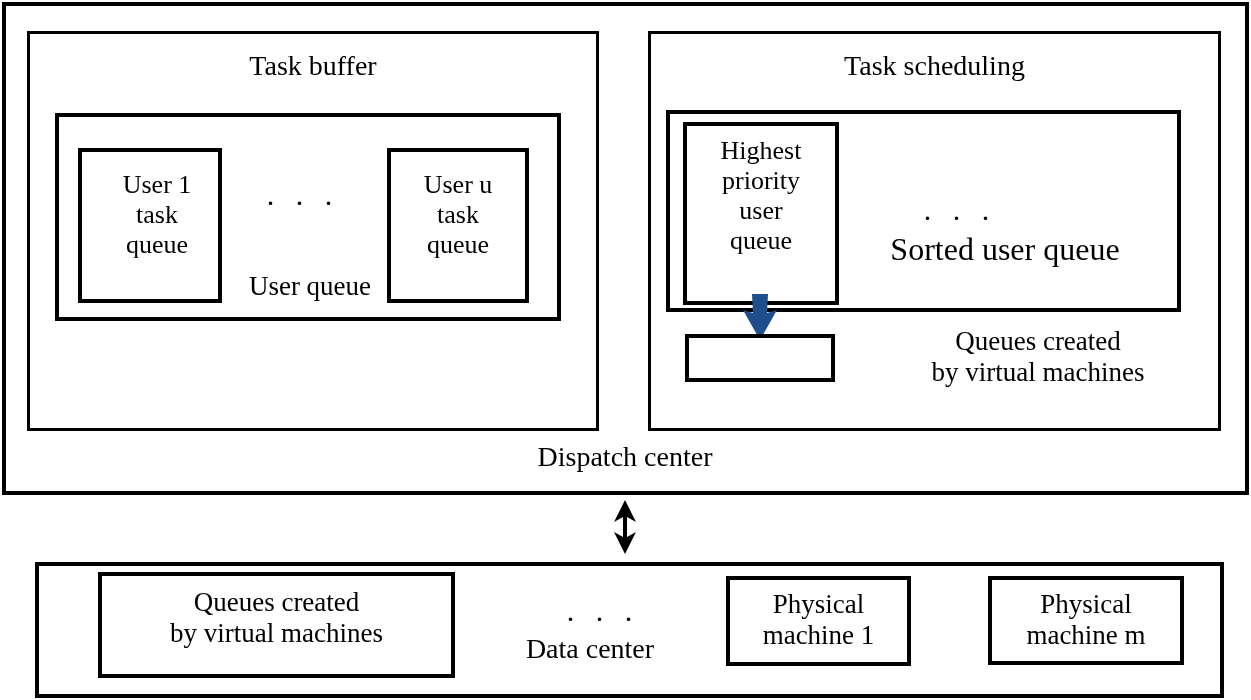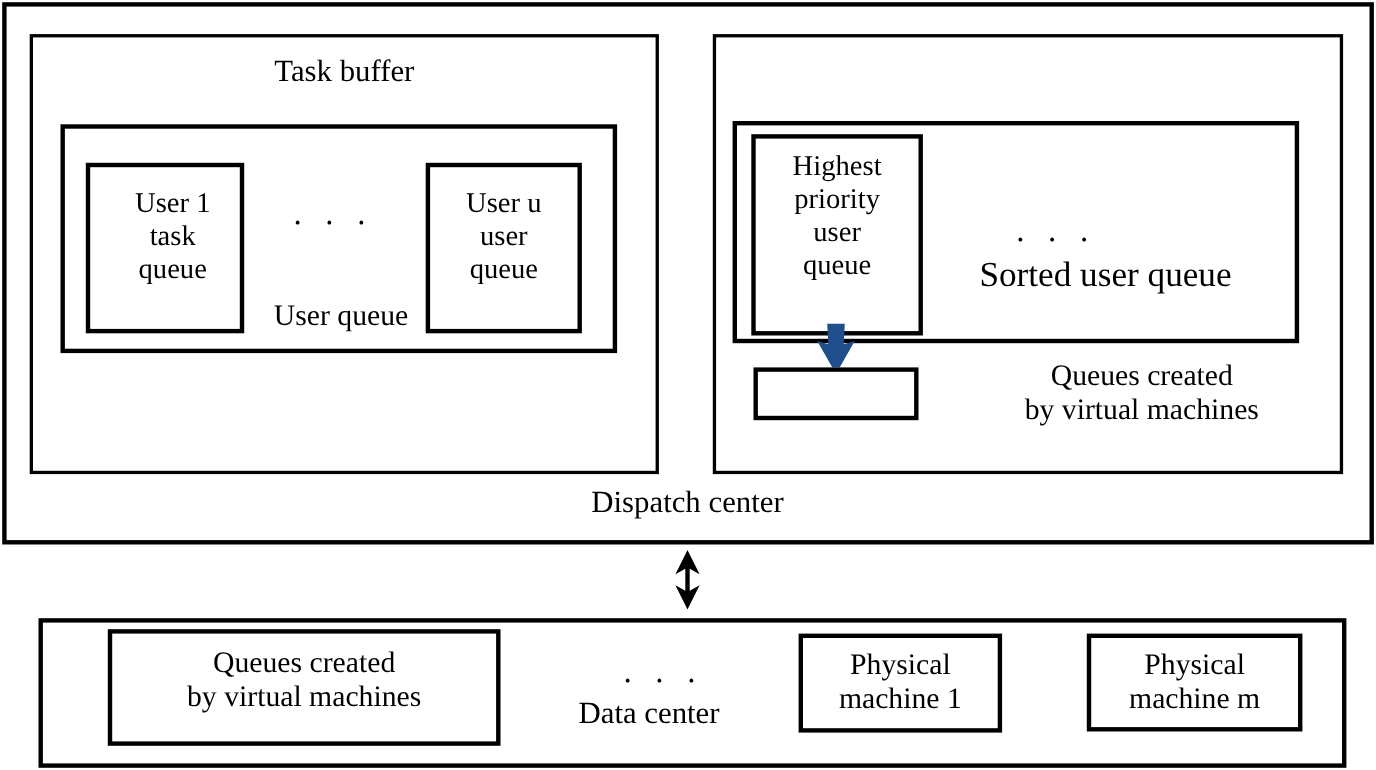--- a/index.html
+++ b/index.html
@@ -190,26 +190,27 @@
 
   <div class="box" id="user1-task-queue-box"></div>
   <div class="lbl" id="user1-task-queue-label">User 1
 task
 queue</div>
 
   <div class="lbl" id="user-queue-ellipsis">. . .</div>
 
   <div class="box" id="useru-task-queue-box"></div>
   <div class="lbl" id="useru-task-queue-label">User u
-user
+task
 queue</div>
 
   <div class="lbl" id="user-queue-label">User queue</div>
 
   <div class="box" id="task-scheduling-box"></div>
+  <div class="lbl" id="task-scheduling-title">Task scheduling</div>
 
   <div class="box" id="sorted-user-queue-box"></div>
 
   <div class="box" id="highest-priority-user-queue-box"></div>
   <div class="lbl" id="highest-priority-user-queue-label">Highest
 priority
 user
 queue</div>
 
   <div class="lbl" id="sorted-user-queue-ellipsis">. . .</div>

